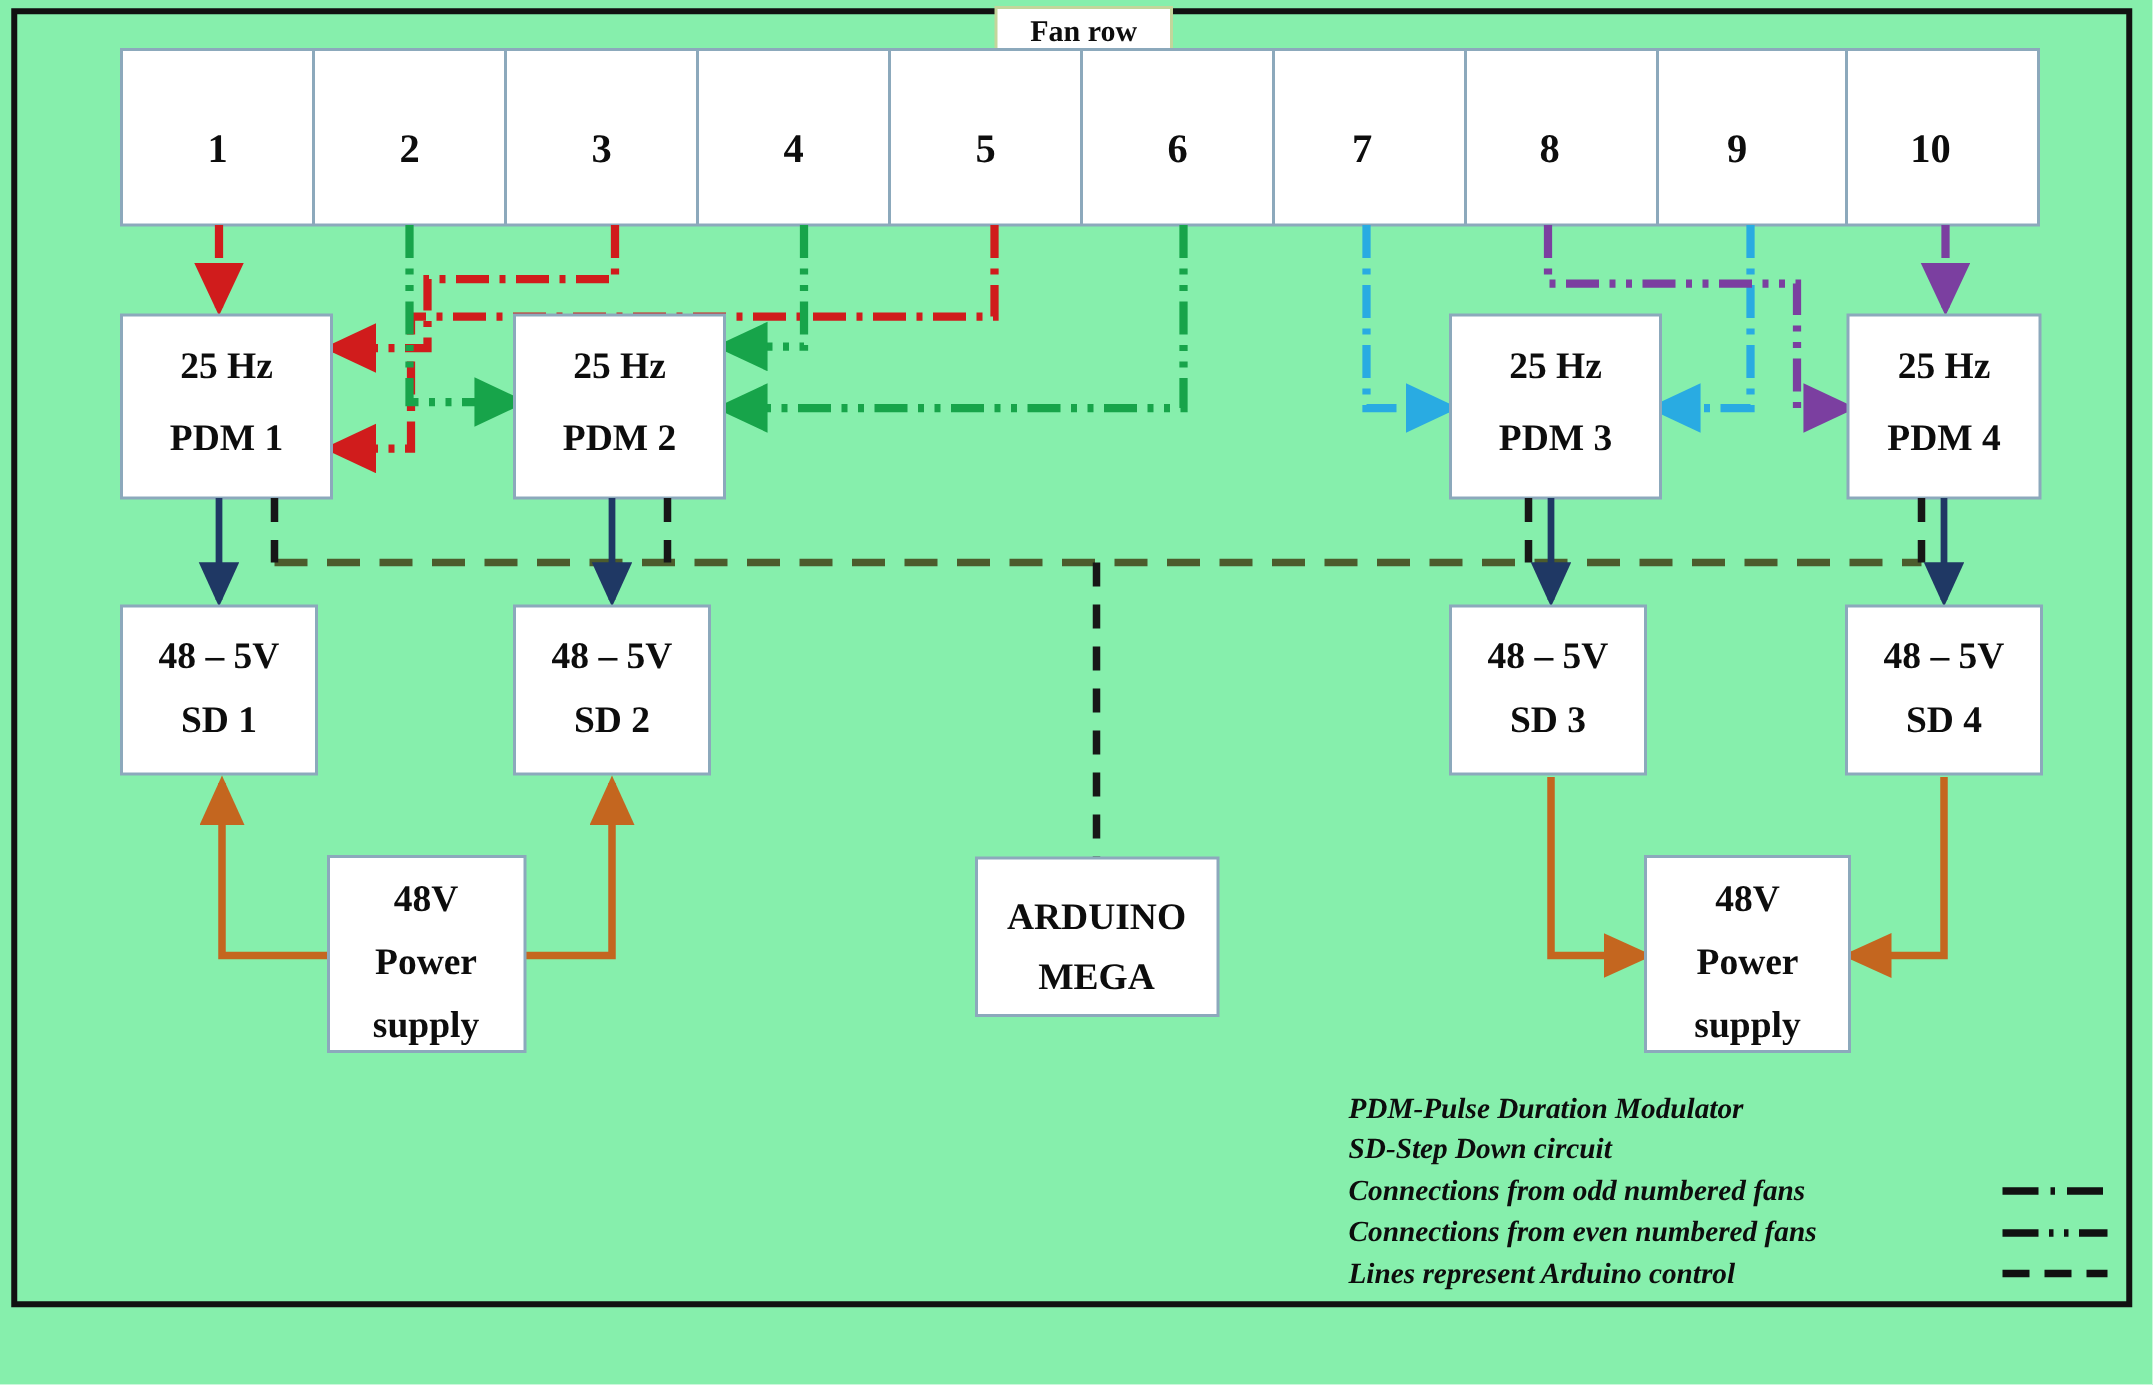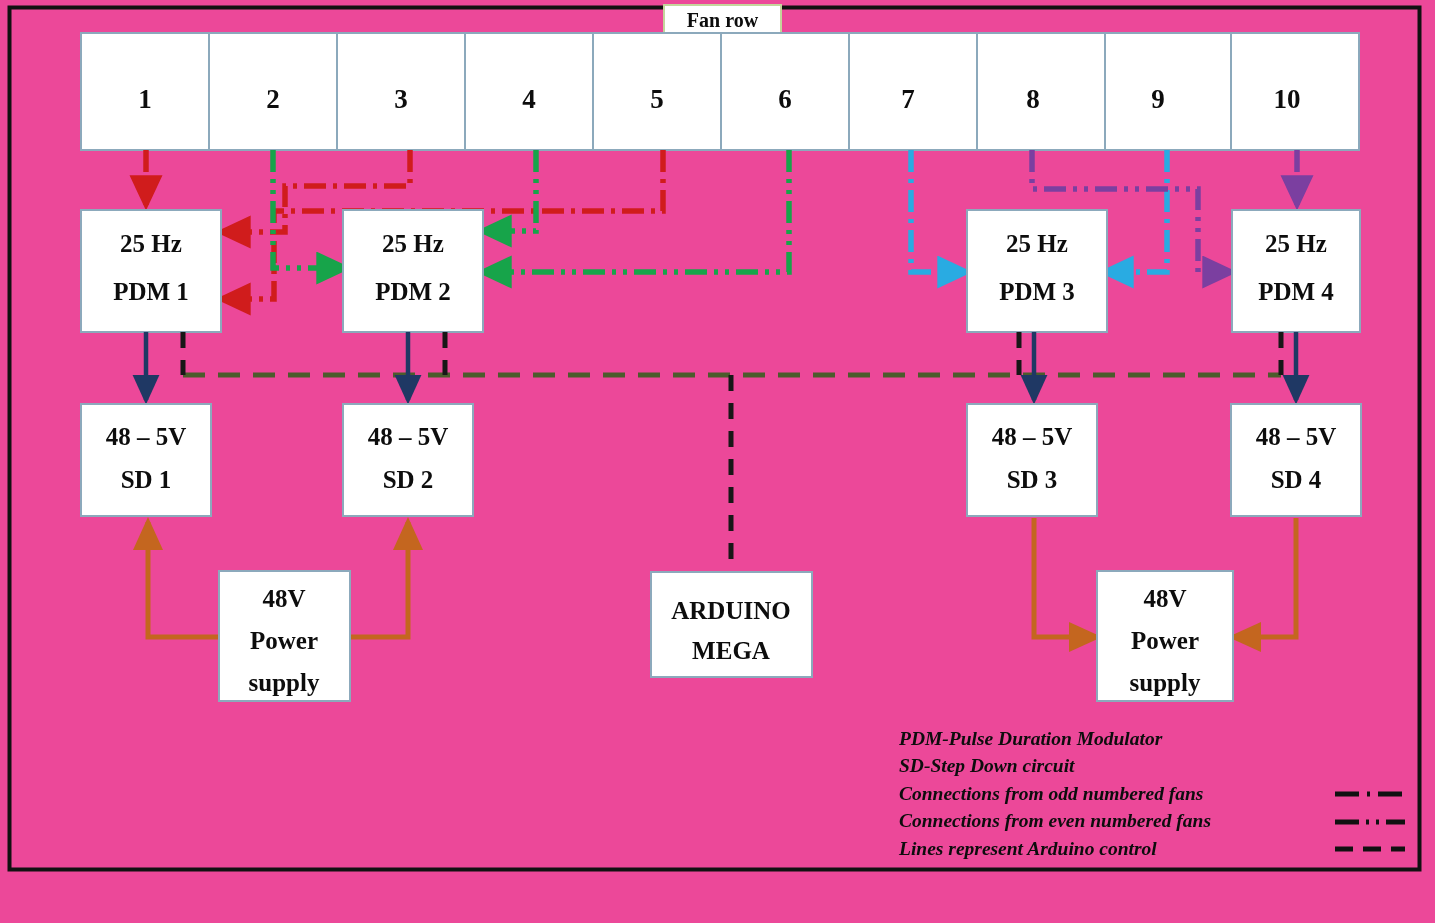--- a/index.html
+++ b/index.html
@@ -1,17 +1,17 @@
 <!DOCTYPE html>
 <html><head>
 <meta charset="utf-8">
 <style>
   html,body{margin:0;padding:0;background:#ffffff;}
   body{width:1435px;height:923px;font-family:"Liberation Serif",serif;}
-  #stage{position:relative;width:1435px;height:923px;overflow:hidden;background:#ec4899;}
+  #stage{position:relative;width:1435px;height:923px;overflow:hidden;background:#86efac;}
   #diagram{position:absolute;left:0;top:0;}
   .box-label{font-family:"Liberation Serif",serif;font-weight:bold;fill:#0d0d0d;text-anchor:middle;}
   .fan-num{font-size:27px;}
   .blk{font-size:25px;}
   .fanrow-title{font-size:20px;}
   .legend-txt{font-family:"Liberation Serif",serif;font-weight:bold;font-style:italic;font-size:19.5px;fill:#0d0d0d;}
 </style>
 </head>
 <body>
 

